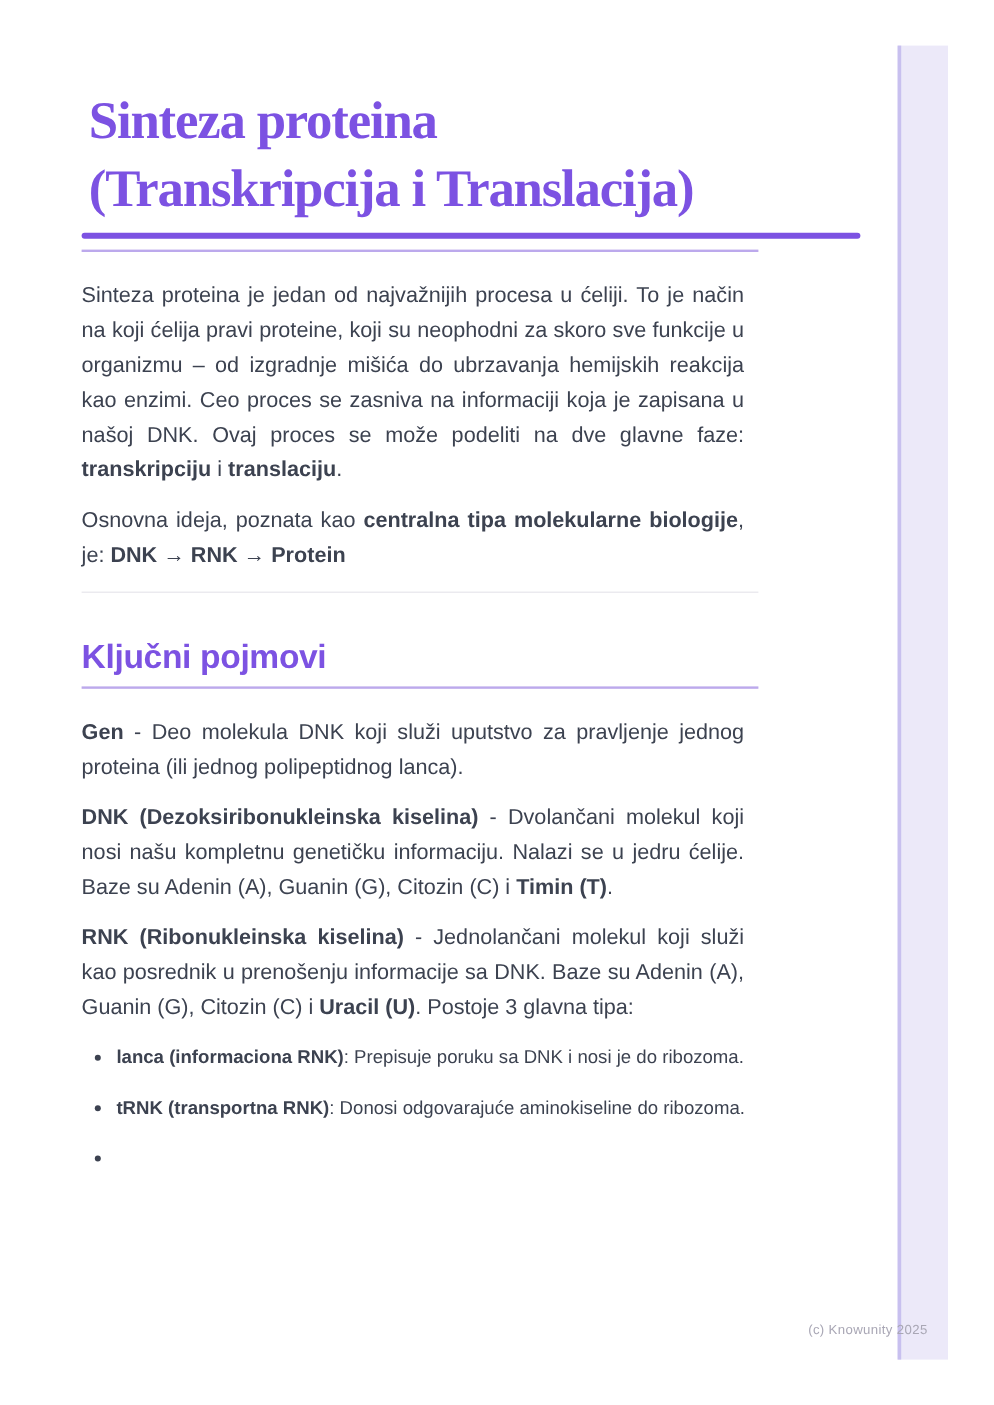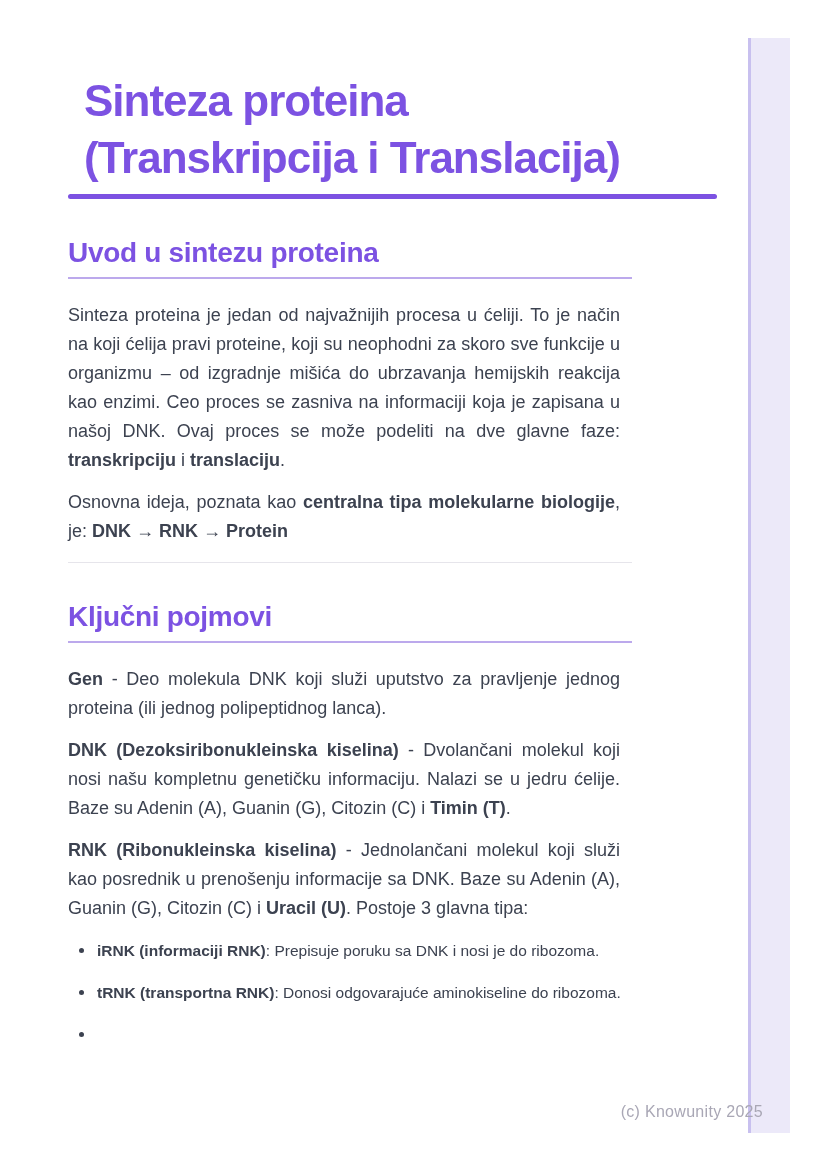--- a/index.html
+++ b/index.html
@@ -28,26 +28,27 @@
     border-left:3px solid var(--strip-edge);
     z-index:1;
   }
   .content{
     position:absolute;
     left:68px;top:0;
     width:564px;
     z-index:2;
   }
   .doc-title{
-    margin:72px 0 0 16px;
+    margin:72px 0 0 6px;
     font-size:44px;
     line-height:57px;
     font-weight:700;
     letter-spacing:-1px;
     color:var(--accent);
+    font-family:Liberation Serif, serif;
   }
   .title-rule{
     margin-top:8px;
     width:649px;
     height:5px;
     border-radius:3px;
     background:var(--accent);
   }
   .section-heading{
     margin:38px 0 0 0;
@@ -93,59 +94,58 @@
   .bullet-dot{
     position:absolute;
     left:11px;top:12px;
     width:5px;height:5px;
     border-radius:50%;
     background:var(--text);
   }
   .copyright{
     position:absolute;
     top:1103px;
-    right:65px;
-    font-size:16px;
+    right:55px;
+    font-size:11px;
     letter-spacing:0.3px;
     color:var(--footer);
     z-index:3;
   }
 </style>
 </head>
 <body>
 
 <div class="side-strip"></div>
 
 <div class="content">
 
   <h1 class="doc-title">
     <span>Sinteza proteina</span><br>
     <span>(Transkripcija i Translacija)</span>
   </h1>
   <div class="title-rule"></div>
 
-  <h2 class="section-heading">Uvod u sintezu proteina</h2>
   <div class="heading-rule"></div>
 
   <p class="para first"><span>Sinteza proteina je jedan od najvažnijih procesa u ćeliji. To je način na koji ćelija pravi proteine, koji su neophodni za skoro sve funkcije u organizmu – od izgradnje mišića do ubrzavanja hemijskih reakcija kao enzimi. Ceo proces se zasniva na informaciji koja je zapisana u našoj DNK. Ovaj proces se može podeliti na dve glavne faze: </span><strong>transkripciju</strong><span> i </span><strong>translaciju</strong><span>.</span></p>
   <p class="para"><span>Osnovna ideja, poznata kao </span><strong>centralna tipa molekularne biologije</strong><span>, je: </span><strong>DNK → RNK → Protein</strong></p>
 
   <div class="section-divider"></div>
 
   <h2 class="section-heading">Ključni pojmovi</h2>
   <div class="heading-rule"></div>
 
   <p class="para first"><strong>Gen</strong><span> - Deo molekula DNK koji služi uputstvo za pravljenje jednog proteina (ili jednog polipeptidnog lanca).</span></p>
   <p class="para"><strong>DNK (Dezoksiribonukleinska kiselina)</strong><span> - Dvolančani molekul koji nosi našu kompletnu genetičku informaciju. Nalazi se u jedru ćelije. Baze su Adenin (A), Guanin (G), Citozin (C) i </span><strong>Timin (T)</strong><span>.</span></p>
   <p class="para"><strong>RNK (Ribonukleinska kiselina)</strong><span> - Jednolančani molekul koji služi kao posrednik u prenošenju informacije sa DNK. Baze su Adenin (A), Guanin (G), Citozin (C) i </span><strong>Uracil (U)</strong><span>. Postoje 3 glavna tipa:</span></p>
 
   <ul class="rna-list">
     <li>
       <span class="bullet-dot"></span>
-      <span><strong>iRNK (informaciji RNK)</strong><span>: Prepisuje poruku sa DNK i nosi je do ribozoma.</span></span>
+      <span><strong>lanca (informaciona RNK)</strong><span>: Prepisuje poruku sa DNK i nosi je do ribozoma.</span></span>
     </li>
     <li>
       <span class="bullet-dot"></span>
       <span><strong>tRNK (transportna RNK)</strong><span>: Donosi odgovarajuće aminokiseline do ribozoma.</span></span>
     </li>
     <li>
       <span class="bullet-dot"></span>
     </li>
   </ul>
 

